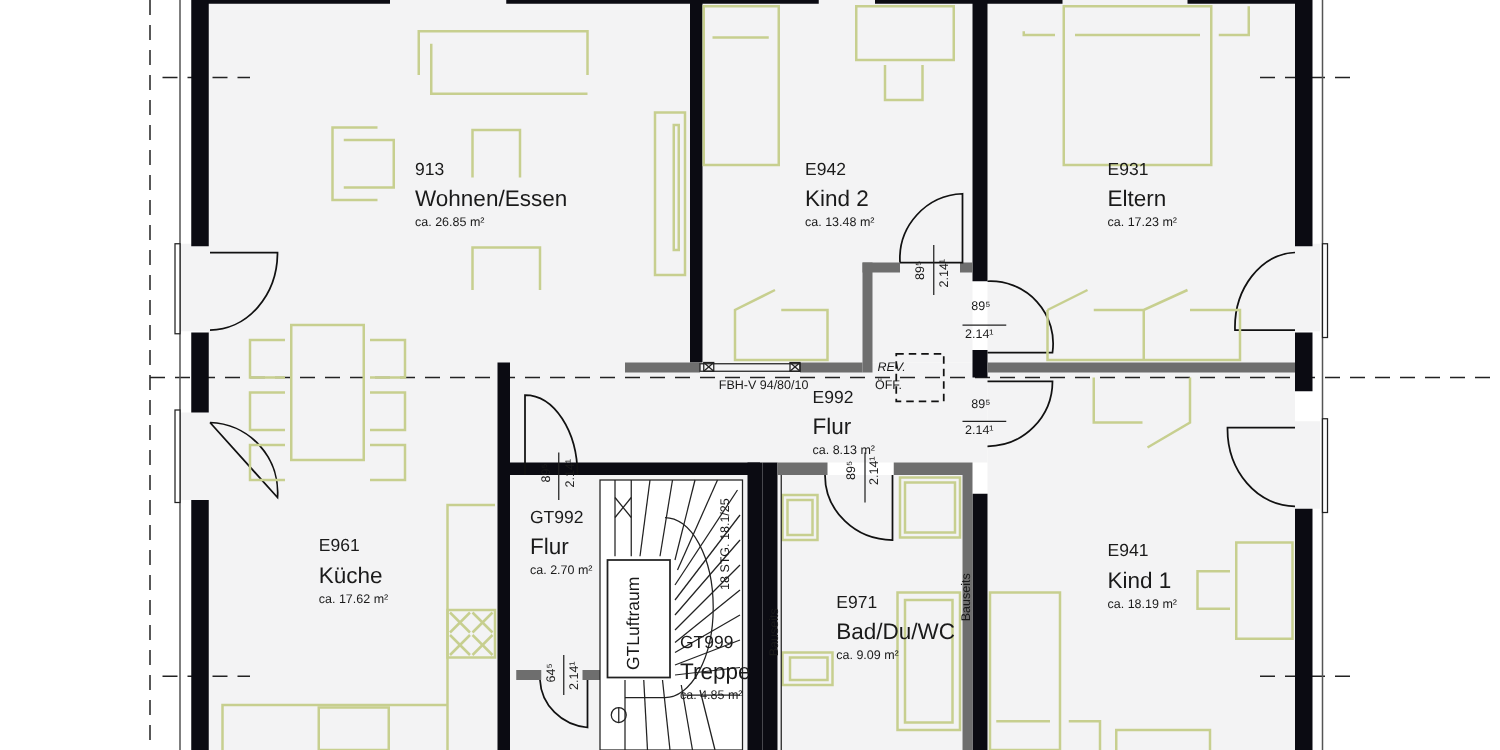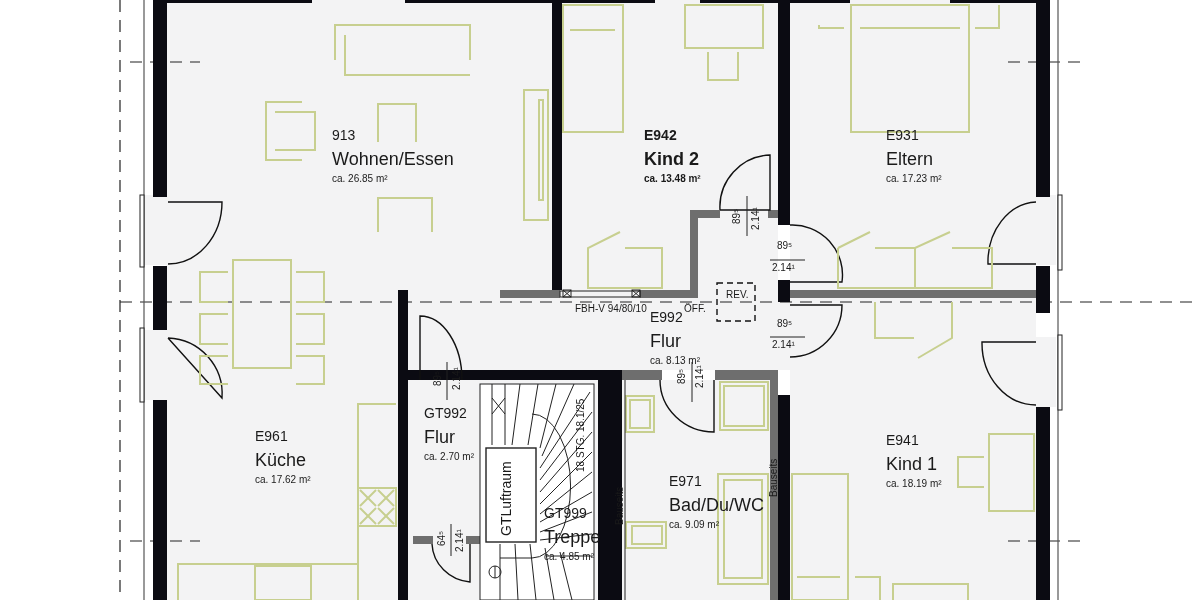--- a/index.html
+++ b/index.html
@@ -223,21 +223,21 @@
     <line x1="692" y1="362" x2="692" y2="402"></line>
     <line x1="451" y1="524" x2="451" y2="556"></line>
   </g>
 </svg>
 
 <div class="lbl" style="left:332px;top:128px;">
   <span class="code">913</span>
   <span class="name">Wohnen/Essen</span>
   <span class="area">ca. 26.85 m²</span>
 </div>
-<div class="lbl" style="left:644px;top:128px;font-weight:bold;">
+<div class="lbl" style="left:644px;top:128px;">
   <span class="code">E942</span>
   <span class="name">Kind 2</span>
   <span class="area">ca. 13.48 m²</span>
 </div>
 <div class="lbl" style="left:886px;top:128px;">
   <span class="code">E931</span>
   <span class="name">Eltern</span>
   <span class="area">ca. 17.23 m²</span>
 </div>
 <div class="lbl" style="left:650px;top:310px;">
@@ -265,22 +265,22 @@
   <span class="name">Bad/Du/WC</span>
   <span class="area">ca. 9.09 m²</span>
 </div>
 <div class="lbl" style="left:886px;top:433px;">
   <span class="code">E941</span>
   <span class="name">Kind 1</span>
   <span class="area">ca. 18.19 m²</span>
 </div>
 
 <div class="small" style="left:563px;top:303px;padding-left:12px;">FBH-V 94/80/10</div>
-<div class="small" style="left:726px;top:289px;">REV.</div>
-<div class="small" style="left:684px;top:303px;">ÖFF.</div>
+<div class="small" style="left:702px;top:289px;font-style:italic;">REV.</div>
+<div class="small" style="left:700px;top:303px;">ÖFF.</div>
 <div class="lbl vert" style="left:499px;top:536px;font-size:14px;">GTLuftraum</div>
 <div class="small vert" style="left:575px;top:472px;">18 STG. 18.1/25</div>
 <div class="small vert" style="left:614px;top:525px;">Bauseits</div>
 <div class="small vert" style="left:768px;top:497px;">Bauseits</div>
 
 <div class="small vert" style="left:731px;top:224px;">89⁵</div>
 <div class="small vert" style="left:750px;top:230px;">2.14¹</div>
 <div class="small" style="left:777px;top:240px;">89⁵</div>
 <div class="small" style="left:772px;top:262px;">2.14¹</div>
 <div class="small" style="left:777px;top:318px;">89⁵</div>

